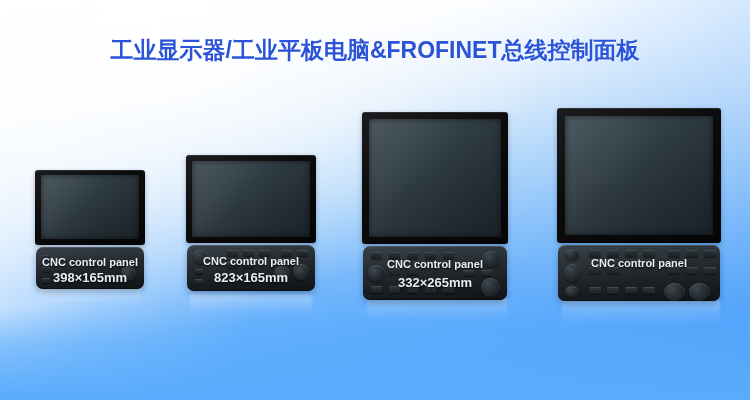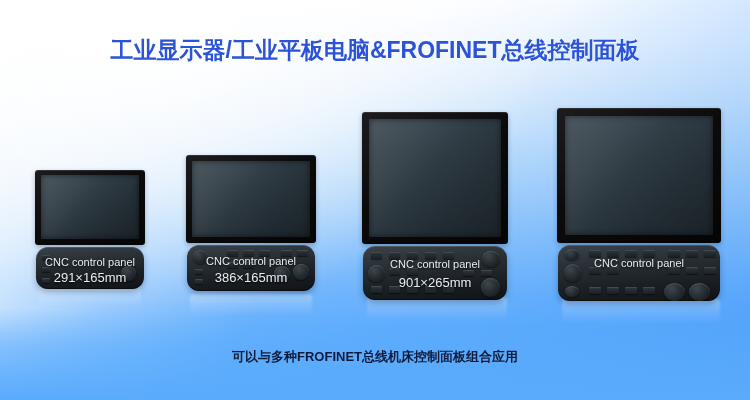--- a/index.html
+++ b/index.html
@@ -120,26 +120,27 @@
         rgba(255,255,255,0.07) 26%,
         rgba(255,255,255,0.01) 46%,
         rgba(0,0,0,0.10) 70%,
         rgba(0,0,0,0.22) 100%),
       linear-gradient(160deg, #33414a 0%, #2b373f 48%, #222c33 100%);
     box-shadow: inset 0 0 6px rgba(0,0,0,0.55);
   }
 
   .panel {
     position: relative;
-    border-radius: 12px;
+    border-radius: 7px;
     background: linear-gradient(175deg, #3a4349 0%, #2a3137 30%, #1b2024 66%, #101316 100%);
     box-shadow: 0 3px 6px rgba(10,35,70,0.32),
                 inset 0 1px 0 rgba(255,255,255,0.13),
                 inset 0 -1px 0 rgba(0,0,0,0.5);
     overflow: hidden;
+    font-weight: bold;
   }
   .panel-label {
     position: absolute;
     left: 0;
     right: 0;
     text-align: center;
     color: #e8eef3;
     z-index: 5;
     white-space: nowrap;
     text-shadow: 0 1px 2px rgba(0,0,0,0.85);
@@ -190,21 +191,21 @@
     <div class="monitor" style="width:110px; height:75px;">
       <div class="screen" style="left:6px; top:5px; right:6px; bottom:6px;"></div>
     </div>
 
     <div class="panel" style="width:108px; height:42px; margin-top:2px; margin-left:1px;">
       <div class="knob" style="left:85px; top:19px; width:15px; height:15px;"></div>
       <div class="btn" style="left:6px; top:8px; width:8px; height:5px;"></div>
       <div class="btn" style="left:6px; top:20px; width:8px; height:5px;"></div>
       <div class="btn" style="left:6px; top:31px; width:8px; height:5px;"></div>
       <div class="panel-label panel-name">CNC control panel</div>
-      <div class="panel-label panel-dims">291×165mm</div>
+      <div class="panel-label panel-dims">398×165mm</div>
     </div>
   </div>
 
   <div class="device" style="left:186px; top:155px;">
     <div class="reflection" style="left:4px; top:139px; width:122px; height:22px;"></div>
 
     <div class="monitor" style="width:130px; height:88px;">
       <div class="screen" style="left:6px; top:6px; right:6px; bottom:6px;"></div>
     </div>
 
@@ -215,21 +216,21 @@
       <div class="btn" style="left:8px; top:24px; width:8px; height:5px;"></div>
       <div class="btn" style="left:8px; top:34px; width:8px; height:5px;"></div>
       <div class="btn" style="left:40px; top:5px; width:11px; height:6px;"></div>
       <div class="btn" style="left:56px; top:5px; width:11px; height:6px;"></div>
       <div class="btn" style="left:72px; top:5px; width:11px; height:6px;"></div>
       <div class="btn" style="left:94px; top:5px; width:11px; height:6px;"></div>
       <div class="btn" style="left:110px; top:5px; width:11px; height:6px;"></div>
       <div class="btn" style="left:40px; top:17px; width:11px; height:6px;"></div>
       <div class="btn" style="left:56px; top:17px; width:11px; height:6px;"></div>
       <div class="panel-label panel-name">CNC control panel</div>
-      <div class="panel-label panel-dims">386×165mm</div>
+      <div class="panel-label panel-dims">823×165mm</div>
     </div>
   </div>
 
   <div class="device" style="left:362px; top:112px;">
     <div class="reflection" style="left:5px; top:185px; width:140px; height:24px;"></div>
 
     <div class="monitor" style="width:146px; height:132px;">
       <div class="screen" style="left:7px; top:7px; right:7px; bottom:7px;"></div>
     </div>
 
@@ -249,21 +250,21 @@
       <div class="btn" style="left:100px; top:24px; width:11px; height:6px;"></div>
       <div class="btn" style="left:118px; top:24px; width:11px; height:6px;"></div>
 
       <div class="btn" style="left:8px; top:40px; width:11px; height:7px;"></div>
       <div class="btn" style="left:26px; top:40px; width:11px; height:7px;"></div>
       <div class="btn" style="left:44px; top:40px; width:11px; height:7px;"></div>
       <div class="btn" style="left:62px; top:40px; width:11px; height:7px;"></div>
       <div class="btn" style="left:80px; top:40px; width:11px; height:7px;"></div>
 
       <div class="panel-label panel-name">CNC control panel</div>
-      <div class="panel-label panel-dims">901×265mm</div>
+      <div class="panel-label panel-dims">332×265mm</div>
     </div>
   </div>
 
   <div class="device" style="left:557px; top:108px;">
     <div class="reflection" style="left:5px; top:191px; width:158px; height:25px;"></div>
 
     <div class="monitor" style="width:164px; height:135px;">
       <div class="screen" style="left:8px; top:8px; right:8px; bottom:8px;"></div>
     </div>
 
@@ -291,16 +292,15 @@
       <div class="btn" style="left:31px; top:42px; width:12px; height:7px;"></div>
       <div class="btn" style="left:49px; top:42px; width:12px; height:7px;"></div>
       <div class="btn" style="left:67px; top:42px; width:12px; height:7px;"></div>
       <div class="btn" style="left:85px; top:42px; width:12px; height:7px;"></div>
 
       <div class="panel-label panel-name">CNC control panel</div>
     </div>
   </div>
 
   <div class="caption">
-    <span class="line">可以与多种FROFINET总线机床控制面板组合应用</span>
   </div>
 
 </div>
 
 </body></html>

